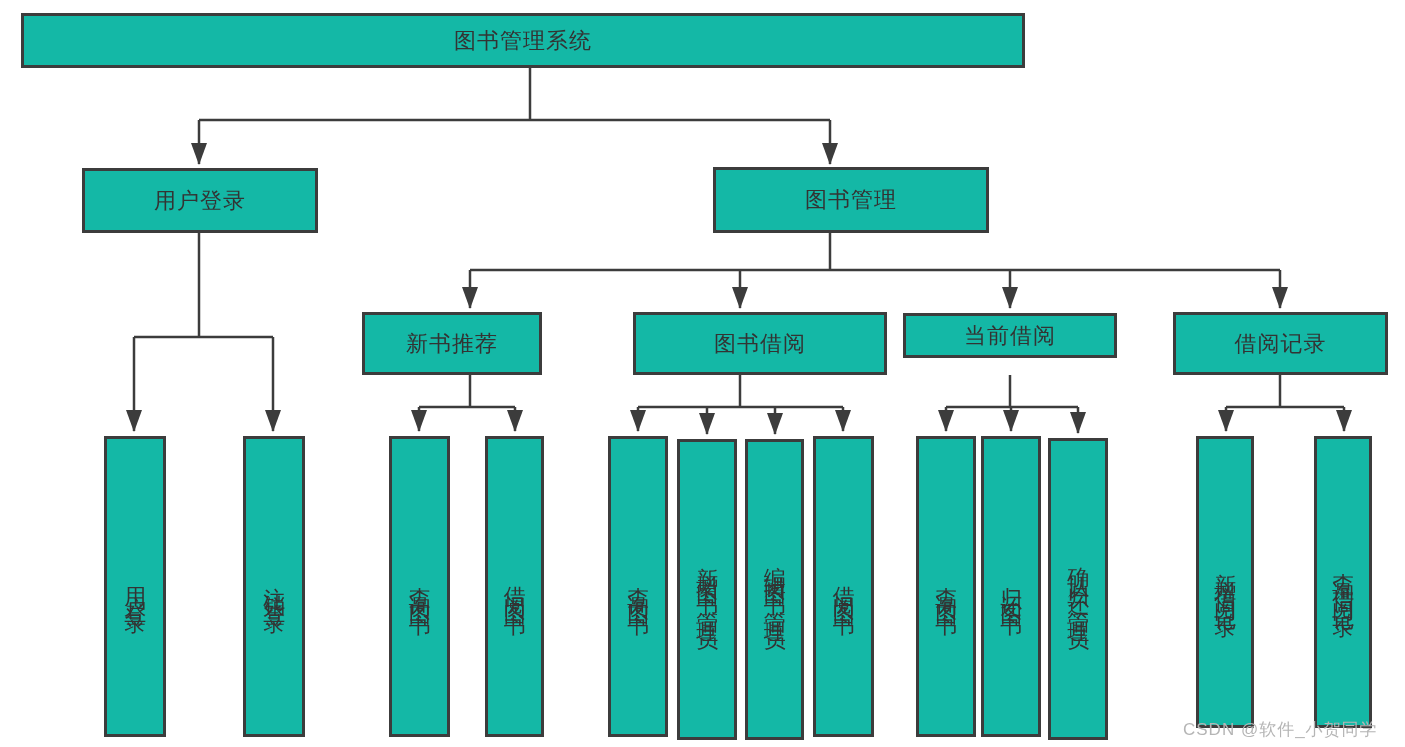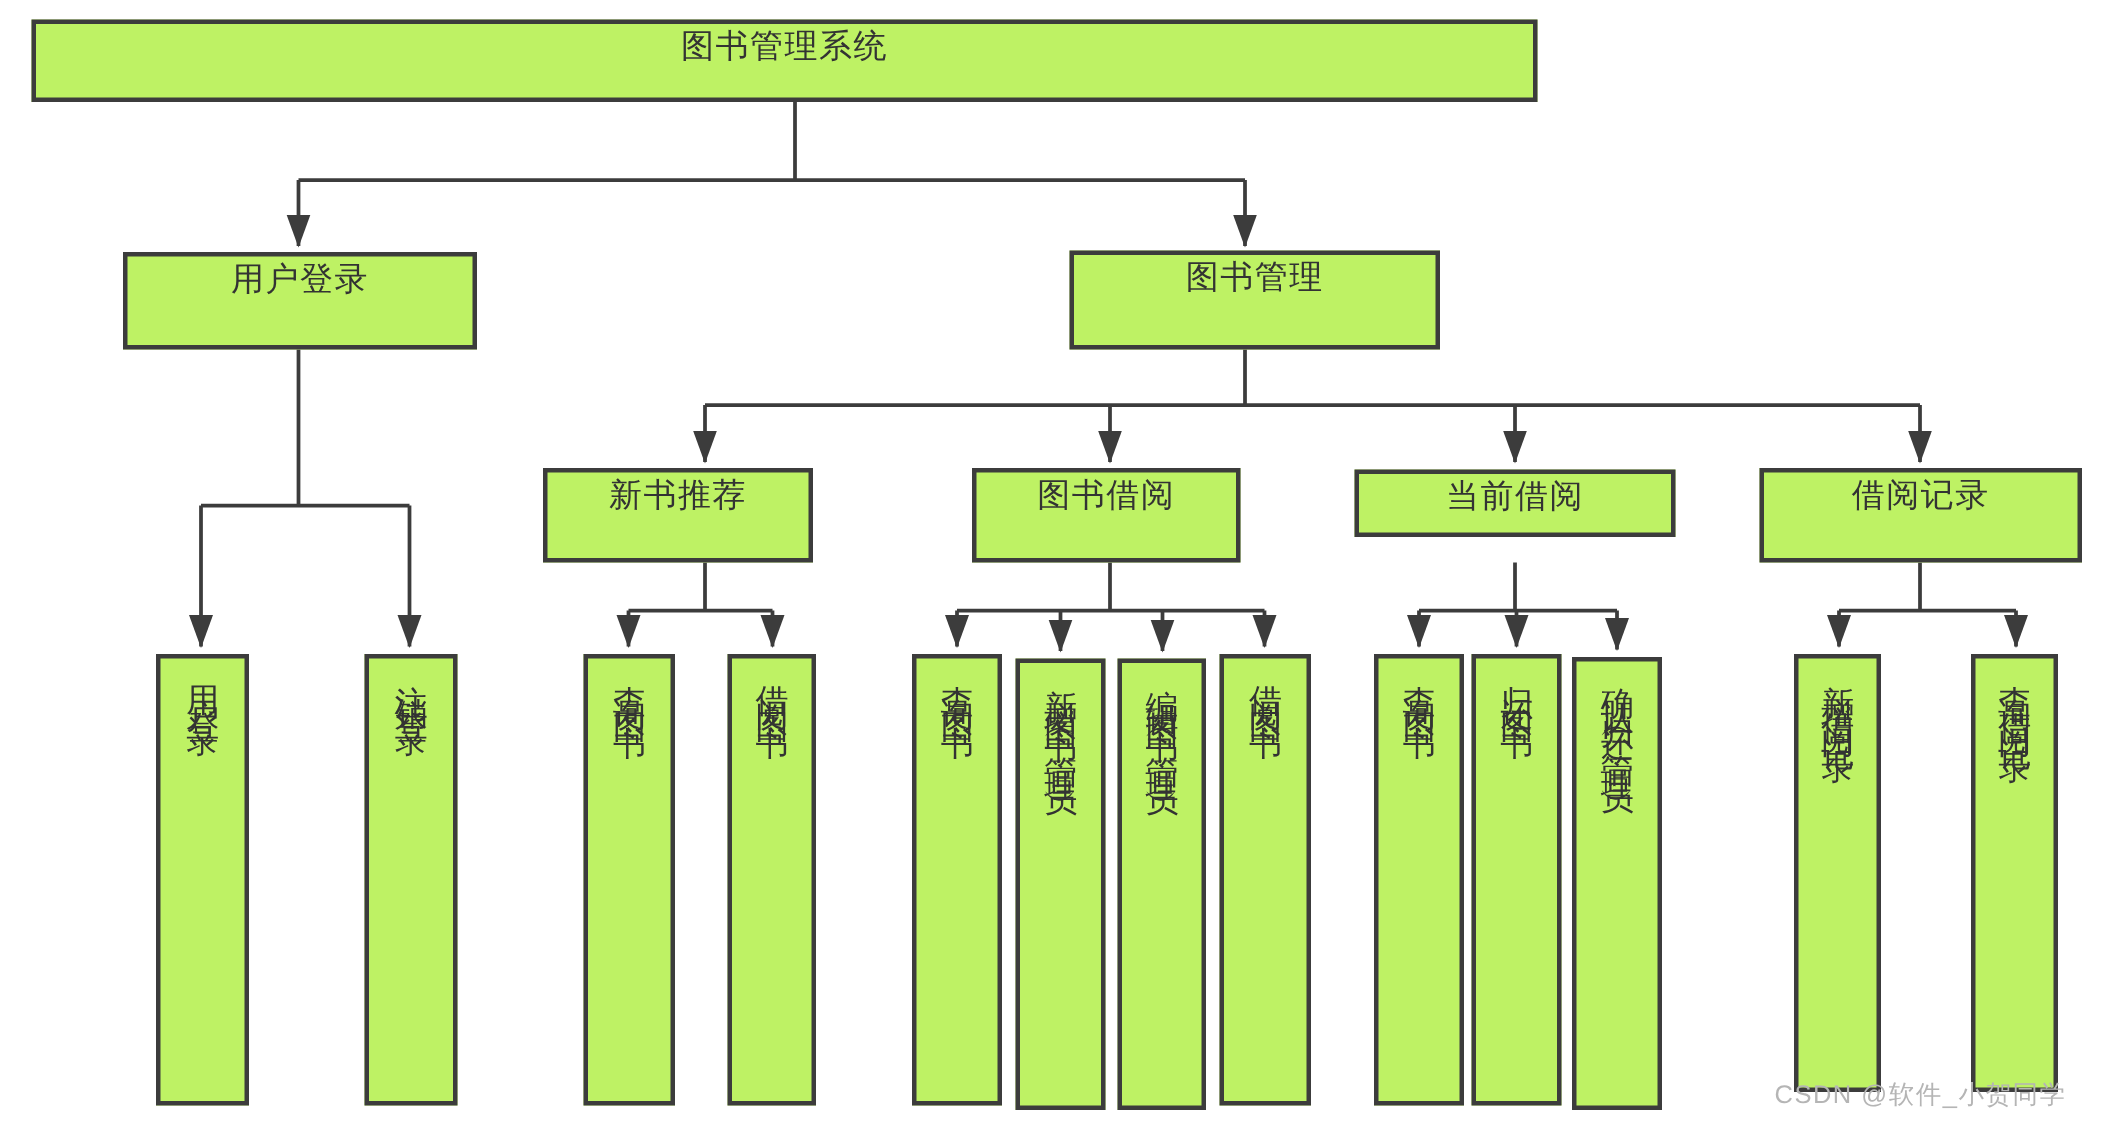--- a/index.html
+++ b/index.html
@@ -2,22 +2,22 @@
 <html><head>
 <meta charset="utf-8">
 <style>
   html,body{margin:0;padding:0;background:#ffffff;}
   .stage{
     position:relative;width:1405px;height:747px;background:#ffffff;overflow:hidden;
     font-family:"Liberation Sans","DejaVu Sans",sans-serif;color:#333333;
   }
   .wires{position:absolute;left:0;top:0;width:1405px;height:747px;z-index:1;}
   .node,.leaf{
-    position:absolute;box-sizing:border-box;background:#bef264;
-    border:3px solid #3c3c3c;display:flex;align-items:flex-start;justify-content:center;
+    position:absolute;box-sizing:border-box;background:#14b8a6;
+    border:3px solid #3c3c3c;display:flex;align-items:center;justify-content:center;
     z-index:2;
   }
   .node span{font-size:22px;letter-spacing:1px;white-space:nowrap;}
   .leaf span{
     writing-mode:vertical-rl;font-size:22px;letter-spacing:9px;line-height:1.2;
     white-space:nowrap;
   }
   .watermark{
     position:absolute;z-index:3;font-size:17px;color:#b5b5b5;letter-spacing:1px;
     white-space:nowrap;
@@ -78,28 +78,28 @@
     </g>
   </svg>
 
   <div class="node" style="left:21px;top:13px;width:1004px;height:55px">
     <span>图书管理系统</span>
   </div>
 
   <div class="node" style="left:82px;top:168px;width:236px;height:65px">
     <span>用户登录</span>
   </div>
-  <div class="node" style="left:713px;top:167px;width:247px;height:66px">
+  <div class="node" style="left:713px;top:167px;width:276px;height:66px">
     <span>图书管理</span>
   </div>
 
   <div class="node" style="left:362px;top:312px;width:180px;height:63px">
     <span>新书推荐</span>
   </div>
-  <div class="node" style="left:648px;top:312px;width:179px;height:63px">
+  <div class="node" style="left:633px;top:312px;width:254px;height:63px">
     <span>图书借阅</span>
   </div>
   <div class="node" style="left:903px;top:313px;width:214px;height:45px">
     <span>当前借阅</span>
   </div>
   <div class="node" style="left:1173px;top:312px;width:215px;height:63px">
     <span>借阅记录</span>
   </div>
 
   <div class="leaf" style="left:104px;top:436px;width:62px;height:301px">

